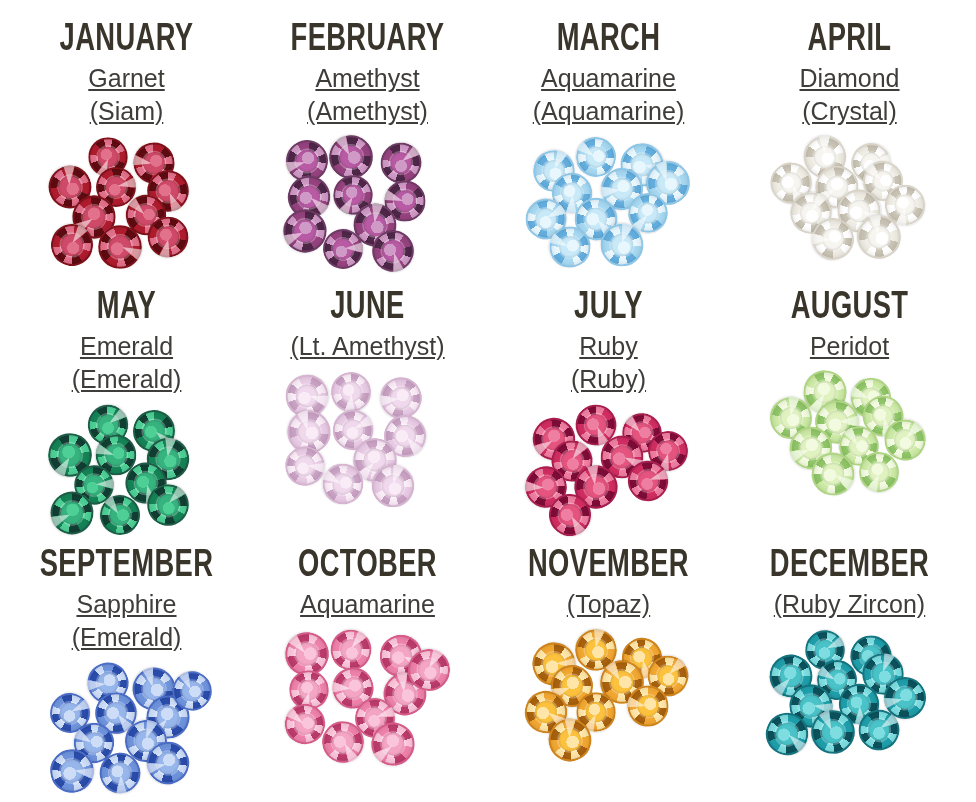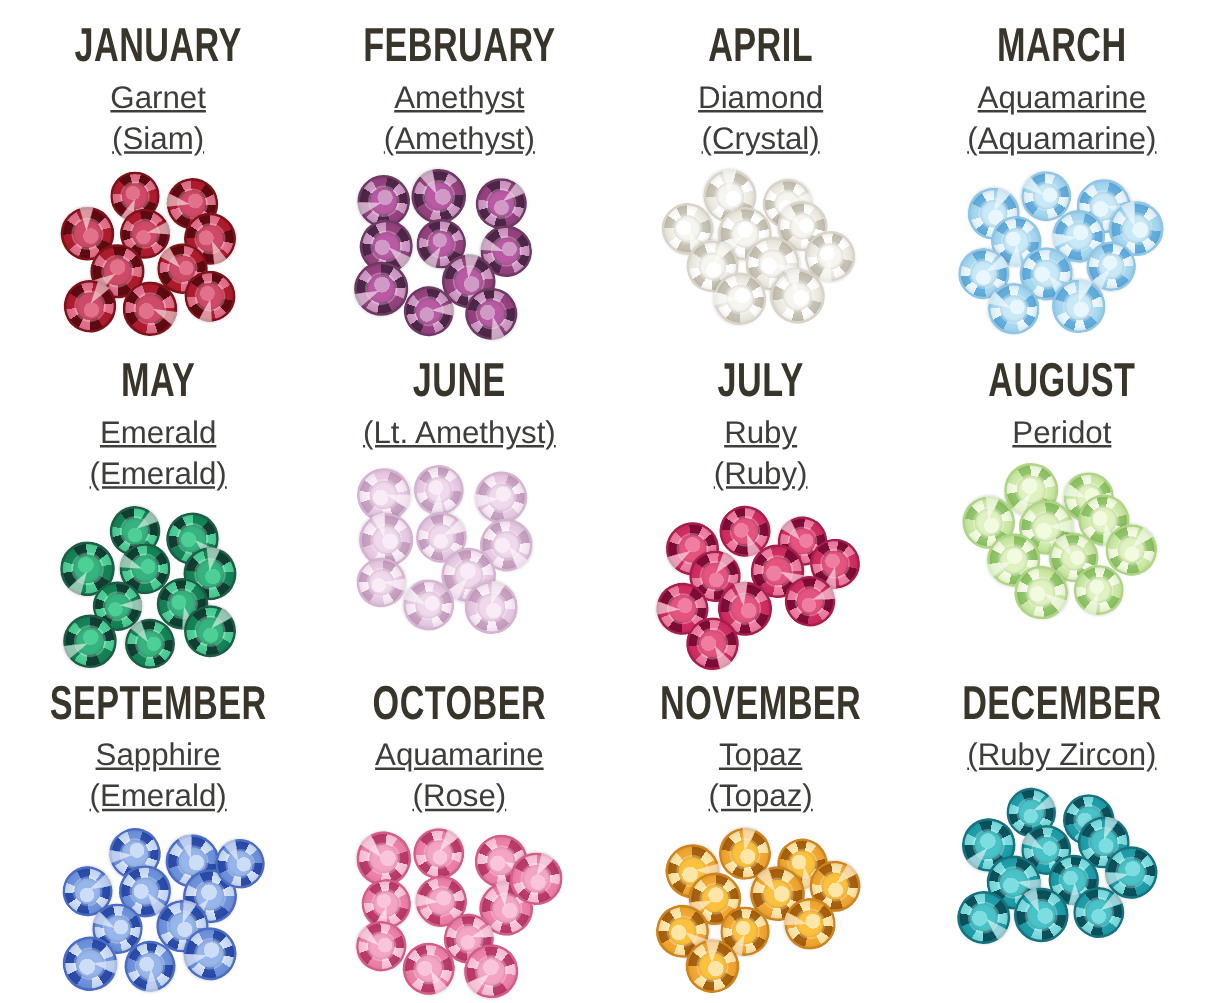--- a/index.html
+++ b/index.html
@@ -121,55 +121,55 @@
         <div class="stone" style="left: 10px; top: 40px; --c-light: #cf9ac6; --c-mid: #96437f; --c-dark: #4f2749; --c-rim: #6d3a63; --c-center: #b85aa4; transform: rotate(290deg) scale(1.01);"></div>
         <div class="stone" style="left: 54px; top: 38px; --c-light: #cf9ac6; --c-mid: #96437f; --c-dark: #4f2749; --c-rim: #6d3a63; --c-center: #b85aa4; transform: rotate(9deg) scale(0.94);"></div>
         <div class="stone" style="left: 106px; top: 44px; --c-light: #cf9ac6; --c-mid: #96437f; --c-dark: #4f2749; --c-rim: #6d3a63; --c-center: #b85aa4; transform: rotate(88deg) scale(0.98);"></div>
         <div class="stone" style="left: 76px; top: 68px; --c-light: #cf9ac6; --c-mid: #96437f; --c-dark: #4f2749; --c-rim: #6d3a63; --c-center: #b85aa4; transform: rotate(167deg) scale(1.02);"></div>
         <div class="stone" style="left: 44px; top: 92px; --c-light: #cf9ac6; --c-mid: #96437f; --c-dark: #4f2749; --c-rim: #6d3a63; --c-center: #b85aa4; transform: rotate(246deg) scale(0.95);"></div>
         <div class="stone" style="left: 94px; top: 94px; --c-light: #cf9ac6; --c-mid: #96437f; --c-dark: #4f2749; --c-rim: #6d3a63; --c-center: #b85aa4; transform: rotate(325deg) scale(0.99);"></div>
         <div class="stone" style="left: 6px; top: 74px; --c-light: #cf9ac6; --c-mid: #96437f; --c-dark: #4f2749; --c-rim: #6d3a63; --c-center: #b85aa4; transform: rotate(44deg) scale(1.03);"></div>
       </div>
   </div>
     <div class="cell">
-    <div class="month-title">APRIL</div>
-    <div class="gem-name">Diamond</div>
-    <div class="color-name">(Crystal)</div>
-    <div class="cluster">
-        <div class="stone" style="left: 44px; top: 0px; --c-light: #ffffff; --c-mid: #efece4; --c-dark: #c8c3b4; --c-rim: #d9d4c7; --c-center: #f7f5ef; transform: rotate(159deg) scale(1.01);"></div>
-        <div class="stone" style="left: 90px; top: 6px; --c-light: #ffffff; --c-mid: #efece4; --c-dark: #c8c3b4; --c-rim: #d9d4c7; --c-center: #f7f5ef; transform: rotate(238deg) scale(0.94);"></div>
-        <div class="stone" style="left: 10px; top: 26px; --c-light: #ffffff; --c-mid: #efece4; --c-dark: #c8c3b4; --c-rim: #d9d4c7; --c-center: #f7f5ef; transform: rotate(317deg) scale(0.98);"></div>
-        <div class="stone" style="left: 56px; top: 30px; --c-light: #ffffff; --c-mid: #efece4; --c-dark: #c8c3b4; --c-rim: #d9d4c7; --c-center: #f7f5ef; transform: rotate(36deg) scale(1.02);"></div>
-        <div class="stone" style="left: 102px; top: 24px; --c-light: #ffffff; --c-mid: #efece4; --c-dark: #c8c3b4; --c-rim: #d9d4c7; --c-center: #f7f5ef; transform: rotate(115deg) scale(0.95);"></div>
-        <div class="stone" style="left: 30px; top: 56px; --c-light: #ffffff; --c-mid: #efece4; --c-dark: #c8c3b4; --c-rim: #d9d4c7; --c-center: #f7f5ef; transform: rotate(194deg) scale(0.99);"></div>
-        <div class="stone" style="left: 78px; top: 54px; --c-light: #ffffff; --c-mid: #efece4; --c-dark: #c8c3b4; --c-rim: #d9d4c7; --c-center: #f7f5ef; transform: rotate(273deg) scale(1.03);"></div>
-        <div class="stone" style="left: 124px; top: 48px; --c-light: #ffffff; --c-mid: #efece4; --c-dark: #c8c3b4; --c-rim: #d9d4c7; --c-center: #f7f5ef; transform: rotate(352deg) scale(0.96);"></div>
-        <div class="stone" style="left: 52px; top: 82px; --c-light: #ffffff; --c-mid: #efece4; --c-dark: #c8c3b4; --c-rim: #d9d4c7; --c-center: #f7f5ef; transform: rotate(71deg) scale(1);"></div>
-        <div class="stone" style="left: 98px; top: 80px; --c-light: #ffffff; --c-mid: #efece4; --c-dark: #c8c3b4; --c-rim: #d9d4c7; --c-center: #f7f5ef; transform: rotate(150deg) scale(1.04);"></div>
-      </div>
-  </div>
-    <div class="cell">
     <div class="month-title">MARCH</div>
     <div class="gem-name">Aquamarine</div>
     <div class="color-name">(Aquamarine)</div>
     <div class="cluster">
         <div class="stone" style="left: 56px; top: 0px; --c-light: #e8f6fd; --c-mid: #a7d9f2; --c-dark: #64aede; --c-rim: #8cc6e8; --c-center: #c8e9f8; transform: rotate(106deg) scale(0.95);"></div>
         <div class="stone" style="left: 14px; top: 14px; --c-light: #e8f6fd; --c-mid: #a7d9f2; --c-dark: #64aede; --c-rim: #8cc6e8; --c-center: #c8e9f8; transform: rotate(185deg) scale(0.99);"></div>
         <div class="stone" style="left: 102px; top: 8px; --c-light: #e8f6fd; --c-mid: #a7d9f2; --c-dark: #64aede; --c-rim: #8cc6e8; --c-center: #c8e9f8; transform: rotate(264deg) scale(1.03);"></div>
         <div class="stone" style="left: 32px; top: 36px; --c-light: #e8f6fd; --c-mid: #a7d9f2; --c-dark: #64aede; --c-rim: #8cc6e8; --c-center: #c8e9f8; transform: rotate(343deg) scale(0.96);"></div>
         <div class="stone" style="left: 82px; top: 32px; --c-light: #e8f6fd; --c-mid: #a7d9f2; --c-dark: #64aede; --c-rim: #8cc6e8; --c-center: #c8e9f8; transform: rotate(62deg) scale(1);"></div>
         <div class="stone" style="left: 128px; top: 26px; --c-light: #e8f6fd; --c-mid: #a7d9f2; --c-dark: #64aede; --c-rim: #8cc6e8; --c-center: #c8e9f8; transform: rotate(141deg) scale(1.04);"></div>
         <div class="stone" style="left: 6px; top: 62px; --c-light: #e8f6fd; --c-mid: #a7d9f2; --c-dark: #64aede; --c-rim: #8cc6e8; --c-center: #c8e9f8; transform: rotate(220deg) scale(0.97);"></div>
         <div class="stone" style="left: 56px; top: 62px; --c-light: #e8f6fd; --c-mid: #a7d9f2; --c-dark: #64aede; --c-rim: #8cc6e8; --c-center: #c8e9f8; transform: rotate(299deg) scale(1.01);"></div>
         <div class="stone" style="left: 108px; top: 56px; --c-light: #e8f6fd; --c-mid: #a7d9f2; --c-dark: #64aede; --c-rim: #8cc6e8; --c-center: #c8e9f8; transform: rotate(18deg) scale(0.94);"></div>
         <div class="stone" style="left: 30px; top: 90px; --c-light: #e8f6fd; --c-mid: #a7d9f2; --c-dark: #64aede; --c-rim: #8cc6e8; --c-center: #c8e9f8; transform: rotate(97deg) scale(0.98);"></div>
         <div class="stone" style="left: 82px; top: 88px; --c-light: #e8f6fd; --c-mid: #a7d9f2; --c-dark: #64aede; --c-rim: #8cc6e8; --c-center: #c8e9f8; transform: rotate(176deg) scale(1.02);"></div>
       </div>
   </div>
     <div class="cell">
+    <div class="month-title">APRIL</div>
+    <div class="gem-name">Diamond</div>
+    <div class="color-name">(Crystal)</div>
+    <div class="cluster">
+        <div class="stone" style="left: 44px; top: 0px; --c-light: #ffffff; --c-mid: #efece4; --c-dark: #c8c3b4; --c-rim: #d9d4c7; --c-center: #f7f5ef; transform: rotate(159deg) scale(1.01);"></div>
+        <div class="stone" style="left: 90px; top: 6px; --c-light: #ffffff; --c-mid: #efece4; --c-dark: #c8c3b4; --c-rim: #d9d4c7; --c-center: #f7f5ef; transform: rotate(238deg) scale(0.94);"></div>
+        <div class="stone" style="left: 10px; top: 26px; --c-light: #ffffff; --c-mid: #efece4; --c-dark: #c8c3b4; --c-rim: #d9d4c7; --c-center: #f7f5ef; transform: rotate(317deg) scale(0.98);"></div>
+        <div class="stone" style="left: 56px; top: 30px; --c-light: #ffffff; --c-mid: #efece4; --c-dark: #c8c3b4; --c-rim: #d9d4c7; --c-center: #f7f5ef; transform: rotate(36deg) scale(1.02);"></div>
+        <div class="stone" style="left: 102px; top: 24px; --c-light: #ffffff; --c-mid: #efece4; --c-dark: #c8c3b4; --c-rim: #d9d4c7; --c-center: #f7f5ef; transform: rotate(115deg) scale(0.95);"></div>
+        <div class="stone" style="left: 30px; top: 56px; --c-light: #ffffff; --c-mid: #efece4; --c-dark: #c8c3b4; --c-rim: #d9d4c7; --c-center: #f7f5ef; transform: rotate(194deg) scale(0.99);"></div>
+        <div class="stone" style="left: 78px; top: 54px; --c-light: #ffffff; --c-mid: #efece4; --c-dark: #c8c3b4; --c-rim: #d9d4c7; --c-center: #f7f5ef; transform: rotate(273deg) scale(1.03);"></div>
+        <div class="stone" style="left: 124px; top: 48px; --c-light: #ffffff; --c-mid: #efece4; --c-dark: #c8c3b4; --c-rim: #d9d4c7; --c-center: #f7f5ef; transform: rotate(352deg) scale(0.96);"></div>
+        <div class="stone" style="left: 52px; top: 82px; --c-light: #ffffff; --c-mid: #efece4; --c-dark: #c8c3b4; --c-rim: #d9d4c7; --c-center: #f7f5ef; transform: rotate(71deg) scale(1);"></div>
+        <div class="stone" style="left: 98px; top: 80px; --c-light: #ffffff; --c-mid: #efece4; --c-dark: #c8c3b4; --c-rim: #d9d4c7; --c-center: #f7f5ef; transform: rotate(150deg) scale(1.04);"></div>
+      </div>
+  </div>
+    <div class="cell">
     <div class="month-title">MAY</div>
     <div class="gem-name">Emerald</div>
     <div class="color-name">(Emerald)</div>
     <div class="cluster">
         <div class="stone" style="left: 50px; top: 0px; --c-light: #4ecf96; --c-mid: #158457; --c-dark: #123f33; --c-rim: #1f5c48; --c-center: #36b37e; transform: rotate(212deg) scale(0.96);"></div>
         <div class="stone" style="left: 96px; top: 6px; --c-light: #4ecf96; --c-mid: #158457; --c-dark: #123f33; --c-rim: #1f5c48; --c-center: #36b37e; transform: rotate(291deg) scale(1);"></div>
         <div class="stone" style="left: 12px; top: 30px; --c-light: #4ecf96; --c-mid: #158457; --c-dark: #123f33; --c-rim: #1f5c48; --c-center: #36b37e; transform: rotate(10deg) scale(1.04);"></div>
         <div class="stone" style="left: 58px; top: 30px; --c-light: #4ecf96; --c-mid: #158457; --c-dark: #123f33; --c-rim: #1f5c48; --c-center: #36b37e; transform: rotate(89deg) scale(0.97);"></div>
         <div class="stone" style="left: 110px; top: 34px; --c-light: #4ecf96; --c-mid: #158457; --c-dark: #123f33; --c-rim: #1f5c48; --c-center: #36b37e; transform: rotate(168deg) scale(1.01);"></div>
         <div class="stone" style="left: 36px; top: 60px; --c-light: #4ecf96; --c-mid: #158457; --c-dark: #123f33; --c-rim: #1f5c48; --c-center: #36b37e; transform: rotate(247deg) scale(0.94);"></div>
@@ -242,38 +242,36 @@
         <div class="stone" style="left: 88px; top: 58px; --c-light: #cdddf7; --c-mid: #6f94dd; --c-dark: #2b4dab; --c-rim: #4a6cc6; --c-center: #97b6ec; transform: rotate(178deg) scale(1);"></div>
         <div class="stone" style="left: 14px; top: 88px; --c-light: #cdddf7; --c-mid: #6f94dd; --c-dark: #2b4dab; --c-rim: #4a6cc6; --c-center: #97b6ec; transform: rotate(257deg) scale(1.04);"></div>
         <div class="stone" style="left: 62px; top: 90px; --c-light: #cdddf7; --c-mid: #6f94dd; --c-dark: #2b4dab; --c-rim: #4a6cc6; --c-center: #97b6ec; transform: rotate(336deg) scale(0.97);"></div>
         <div class="stone" style="left: 110px; top: 80px; --c-light: #cdddf7; --c-mid: #6f94dd; --c-dark: #2b4dab; --c-rim: #4a6cc6; --c-center: #97b6ec; transform: rotate(55deg) scale(1.01);"></div>
         <div class="stone" style="left: 134px; top: 8px; --c-light: #cdddf7; --c-mid: #6f94dd; --c-dark: #2b4dab; --c-rim: #4a6cc6; --c-center: #97b6ec; transform: rotate(134deg) scale(0.94);"></div>
       </div>
   </div>
     <div class="cell">
     <div class="month-title">OCTOBER</div>
     <div class="gem-name">Aquamarine</div>
-    <div class="color-name">(Rose)</div>
     <div class="cluster">
         <div class="stone" style="left: 8px; top: 4px; --c-light: #fac5da; --c-mid: #ee82ab; --c-dark: #bc3c6c; --c-rim: #d65b88; --c-center: #f5a5c4; transform: rotate(117deg) scale(1.04);"></div>
         <div class="stone" style="left: 52px; top: 0px; --c-light: #fac5da; --c-mid: #ee82ab; --c-dark: #bc3c6c; --c-rim: #d65b88; --c-center: #f5a5c4; transform: rotate(196deg) scale(0.97);"></div>
         <div class="stone" style="left: 102px; top: 6px; --c-light: #fac5da; --c-mid: #ee82ab; --c-dark: #bc3c6c; --c-rim: #d65b88; --c-center: #f5a5c4; transform: rotate(275deg) scale(1.01);"></div>
         <div class="stone" style="left: 10px; top: 40px; --c-light: #fac5da; --c-mid: #ee82ab; --c-dark: #bc3c6c; --c-rim: #d65b88; --c-center: #f5a5c4; transform: rotate(354deg) scale(0.94);"></div>
         <div class="stone" style="left: 54px; top: 38px; --c-light: #fac5da; --c-mid: #ee82ab; --c-dark: #bc3c6c; --c-rim: #d65b88; --c-center: #f5a5c4; transform: rotate(73deg) scale(0.98);"></div>
         <div class="stone" style="left: 106px; top: 44px; --c-light: #fac5da; --c-mid: #ee82ab; --c-dark: #bc3c6c; --c-rim: #d65b88; --c-center: #f5a5c4; transform: rotate(152deg) scale(1.02);"></div>
         <div class="stone" style="left: 76px; top: 68px; --c-light: #fac5da; --c-mid: #ee82ab; --c-dark: #bc3c6c; --c-rim: #d65b88; --c-center: #f5a5c4; transform: rotate(231deg) scale(0.95);"></div>
         <div class="stone" style="left: 44px; top: 92px; --c-light: #fac5da; --c-mid: #ee82ab; --c-dark: #bc3c6c; --c-rim: #d65b88; --c-center: #f5a5c4; transform: rotate(310deg) scale(0.99);"></div>
         <div class="stone" style="left: 94px; top: 94px; --c-light: #fac5da; --c-mid: #ee82ab; --c-dark: #bc3c6c; --c-rim: #d65b88; --c-center: #f5a5c4; transform: rotate(29deg) scale(1.03);"></div>
         <div class="stone" style="left: 6px; top: 74px; --c-light: #fac5da; --c-mid: #ee82ab; --c-dark: #bc3c6c; --c-rim: #d65b88; --c-center: #f5a5c4; transform: rotate(108deg) scale(0.96);"></div>
         <div class="stone" style="left: 130px; top: 20px; --c-light: #fac5da; --c-mid: #ee82ab; --c-dark: #bc3c6c; --c-rim: #d65b88; --c-center: #f5a5c4; transform: rotate(187deg) scale(1);"></div>
       </div>
   </div>
     <div class="cell">
     <div class="month-title">NOVEMBER</div>
-    <div class="gem-name">Topaz</div>
     <div class="color-name">(Topaz)</div>
     <div class="cluster">
         <div class="stone" style="left: 56px; top: 0px; --c-light: #ffe6a8; --c-mid: #f2a832; --c-dark: #a9620f; --c-rim: #cf831c; --c-center: #fcc23e; transform: rotate(170deg) scale(0.99);"></div>
         <div class="stone" style="left: 14px; top: 14px; --c-light: #ffe6a8; --c-mid: #f2a832; --c-dark: #a9620f; --c-rim: #cf831c; --c-center: #fcc23e; transform: rotate(249deg) scale(1.03);"></div>
         <div class="stone" style="left: 102px; top: 8px; --c-light: #ffe6a8; --c-mid: #f2a832; --c-dark: #a9620f; --c-rim: #cf831c; --c-center: #fcc23e; transform: rotate(328deg) scale(0.96);"></div>
         <div class="stone" style="left: 32px; top: 36px; --c-light: #ffe6a8; --c-mid: #f2a832; --c-dark: #a9620f; --c-rim: #cf831c; --c-center: #fcc23e; transform: rotate(47deg) scale(1);"></div>
         <div class="stone" style="left: 82px; top: 32px; --c-light: #ffe6a8; --c-mid: #f2a832; --c-dark: #a9620f; --c-rim: #cf831c; --c-center: #fcc23e; transform: rotate(126deg) scale(1.04);"></div>
         <div class="stone" style="left: 128px; top: 26px; --c-light: #ffe6a8; --c-mid: #f2a832; --c-dark: #a9620f; --c-rim: #cf831c; --c-center: #fcc23e; transform: rotate(205deg) scale(0.97);"></div>
         <div class="stone" style="left: 6px; top: 62px; --c-light: #ffe6a8; --c-mid: #f2a832; --c-dark: #a9620f; --c-rim: #cf831c; --c-center: #fcc23e; transform: rotate(284deg) scale(1.01);"></div>
         <div class="stone" style="left: 56px; top: 62px; --c-light: #ffe6a8; --c-mid: #f2a832; --c-dark: #a9620f; --c-rim: #cf831c; --c-center: #fcc23e; transform: rotate(3deg) scale(0.94);"></div>

